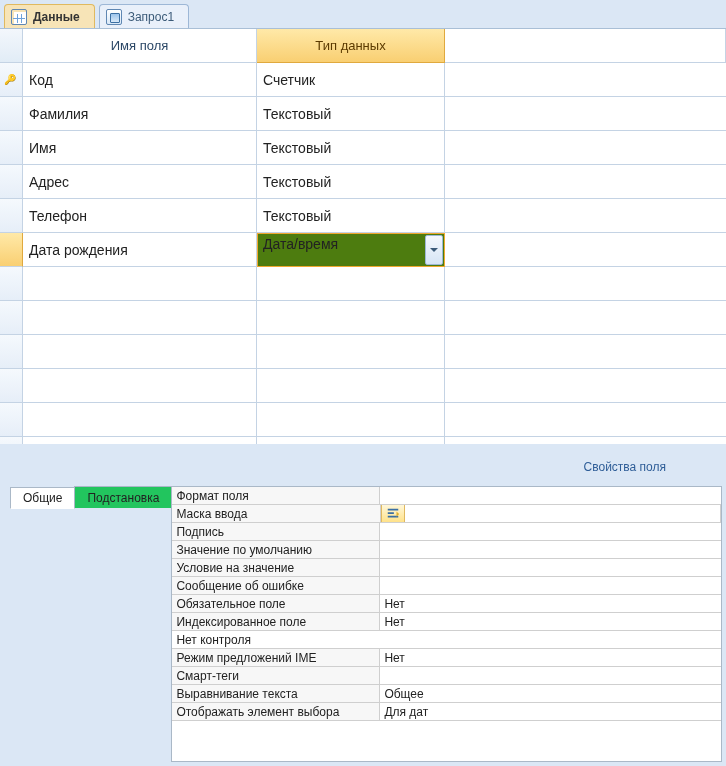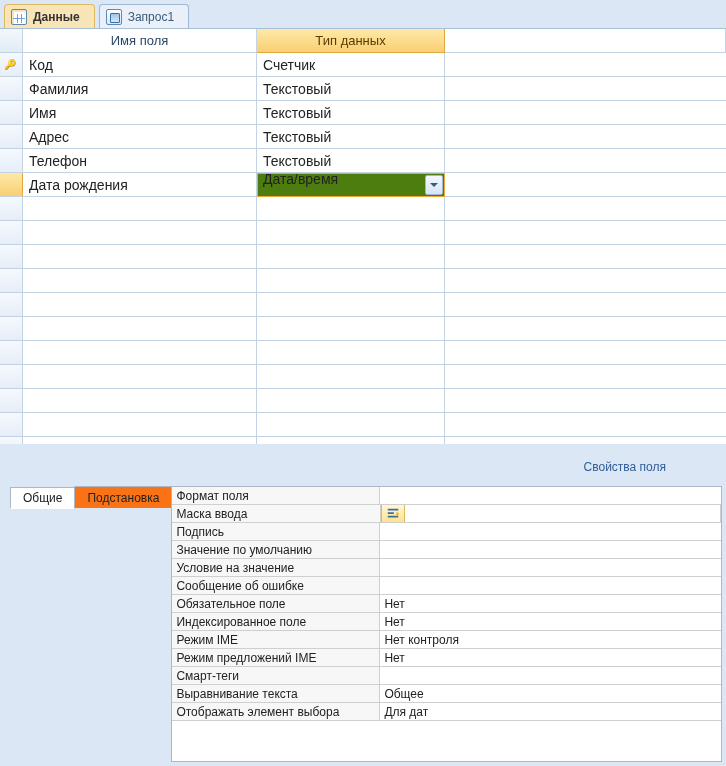--- a/index.html
+++ b/index.html
@@ -69,21 +69,21 @@
   }
 
   
   .grid {
     border-top:1px solid #a9bfd6;
     background:#fff;
     height:416px;
     position:relative;
     overflow:hidden;
   }
-  .grid-row { display:flex; height:24px; }
+  .grid-row { display:flex; height:34px; }
   .grid-header { background:linear-gradient(#f5f9fd,#e1ecf7); color:#2b4766; font-size:13px; }
   .grid-header.sel-col2 .col2{
     background:linear-gradient(#ffe9a8,#f9cf72);
     border-color:#e0a93e;
     color:#5b3a00;
   }
   .rowhdr {
     width:23px; flex:0 0 23px;
     border-right:1px solid #c4d3e4;
     border-bottom:1px solid #c4d3e4;
@@ -144,21 +144,21 @@
     position:absolute; left:10px; right:4px; top:486px; bottom:4px;
     display:flex; flex-direction:row;
   }
   .propsheet-tabs{
     height:22px; display:flex; align-items:flex-end;
   }
   .ps-tab{
     height:22px; padding:0 12px;
     font-size:12px; display:flex; align-items:center;
     border:1px solid #aab8c7; border-bottom:none;
-    background:#f97316; margin-right:-1px; cursor:pointer;
+    background:#22c55e; margin-right:-1px; cursor:pointer;
   }
   .ps-tab.active{ background:#fff; font-weight:normal; z-index:1; border-color:#aab8c7; border-bottom:1px solid #fff; margin-bottom:-1px;}
   .propsheet-body{
     flex:1; border:1px solid #aab8c7; background:#fff;
     overflow:hidden;
   }
   .prop-row{
     display:flex; height:18px; font-size:12px;
     border-bottom:1px solid #cfcfcf;
   }
@@ -388,21 +388,20 @@
         </div>
         <div class="prop-row">
           <div class="prop-label">Обязательное поле</div>
           <div class="prop-value">Нет</div>
         </div>
         <div class="prop-row">
           <div class="prop-label">Индексированное поле</div>
           <div class="prop-value">Нет</div>
         </div>
         <div class="prop-row">
-          <div class="prop-label">Режим IME</div>
           <div class="prop-value">Нет контроля</div>
         </div>
         <div class="prop-row">
           <div class="prop-label">Режим предложений IME</div>
           <div class="prop-value">Нет</div>
         </div>
         <div class="prop-row">
           <div class="prop-label">Смарт-теги</div>
           <div class="prop-value"></div>
         </div>

